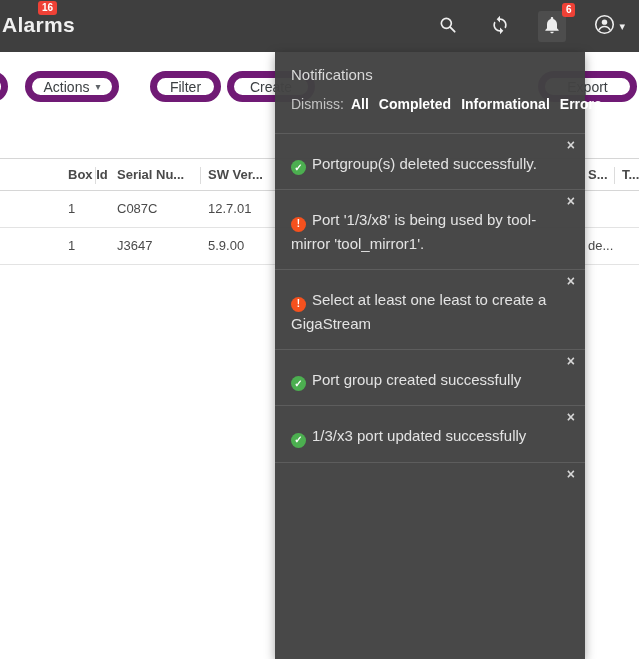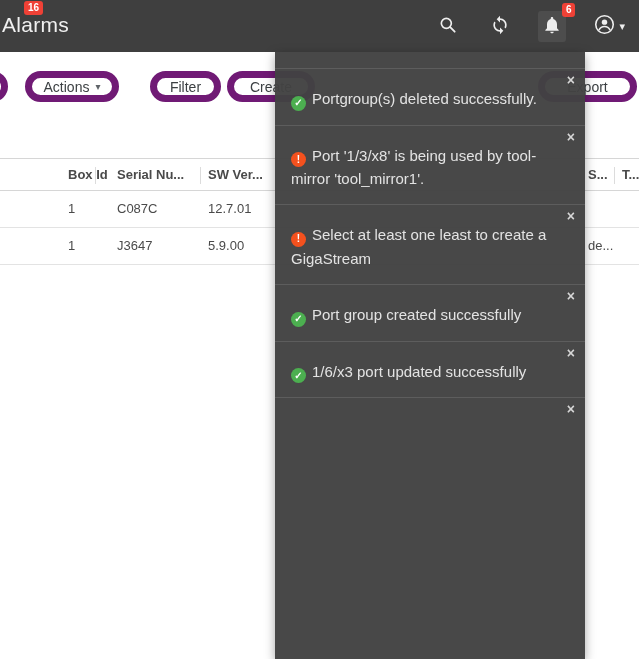--- a/index.html
+++ b/index.html
@@ -2,23 +2,23 @@
 <html><head>
 <meta charset="utf-8">
 <style>
   html,body{margin:0;padding:0;background:#fff;}
   *{box-sizing:border-box;font-family:"Liberation Sans", sans-serif;}
   .screen{position:relative;width:639px;height:659px;background:#fff;overflow:hidden;}
 
   
   .app-header{position:absolute;top:0;left:0;width:100%;height:52px;background:#3f3f3f;}
   .title-wrap{position:absolute;left:2px;top:13px;}
-  .page-title{font-size:21px;color:#f0f0f0;letter-spacing:.3px;}
+  .page-title{font-size:21px;color:#f0f0f0;letter-spacing:.3px;font-weight:bold;}
   .badge{background:#ef4136;color:#fff;font-size:10px;font-weight:bold;border-radius:3px;padding:1px 4px;line-height:12px;}
-  .title-badge{position:absolute;left:22px;top:-12px;}
+  .title-badge{position:absolute;left:36px;top:-12px;}
   .header-icons{position:absolute;right:10px;top:0;height:52px;display:flex;align-items:center;gap:24px;}
   .hicon{position:relative;background:none;border:none;padding:4px;cursor:pointer;display:flex;align-items:center;}
   .hicon.bell{background:#4d4d4d;border-radius:3px;}
   .bell-badge{position:absolute;top:-8px;right:-9px;}
   .user-caret{color:#eee;font-size:11px;margin-left:4px;}
 
   
   .toolbar{position:absolute;top:52px;left:0;width:100%;height:62px;background:#fff;}
   .pill{position:absolute;top:19px;height:31px;background:#fff;border:7px solid #701a75;border-radius:16px;font-size:14px;color:#3c4043;cursor:pointer;display:flex;align-items:center;justify-content:center;padding:0 10px;white-space:nowrap;}
   .pill-cropped{left:-54px;width:62px;}
@@ -128,20 +128,24 @@
     </div>
     <div class="g-row">
       <span class="cell c1">1</span>
       <span class="cell c2">J3647</span>
       <span class="cell c3">5.9.00</span>
       <span class="cell c4">de...</span>
     </div>
   </div>
 
   <aside class="notif-panel">
+    <div class="np-title">Notifications</div>
+    <div class="np-dismiss">
+      <span class="np-dismiss-label">Dismiss:</span><a class="np-link">All</a><a class="np-link">Completed</a><a class="np-link">Informational</a><a class="np-link">Errors</a>
+    </div>
     <div class="np-list">
 
       <div class="np-item">
         <span class="np-close">×</span>
         <div class="np-body">
           <span class="n-icon success">✓</span><span class="n-text">Portgroup(s) deleted successfully.</span>
         </div>
       </div>
 
       <div class="np-item">
@@ -161,21 +165,21 @@
       <div class="np-item">
         <span class="np-close">×</span>
         <div class="np-body">
           <span class="n-icon success">✓</span><span class="n-text">Port group created successfully</span>
         </div>
       </div>
 
       <div class="np-item">
         <span class="np-close">×</span>
         <div class="np-body">
-          <span class="n-icon success">✓</span><span class="n-text">1/6/x3 port updated successfully</span>
+          <span class="n-icon success">✓</span><span class="n-text">1/3/x3 port updated successfully</span>
         </div>
       </div>
 
       <div class="np-item">
         <span class="np-close">×</span>
       </div>
 
     </div>
   </aside>
 

